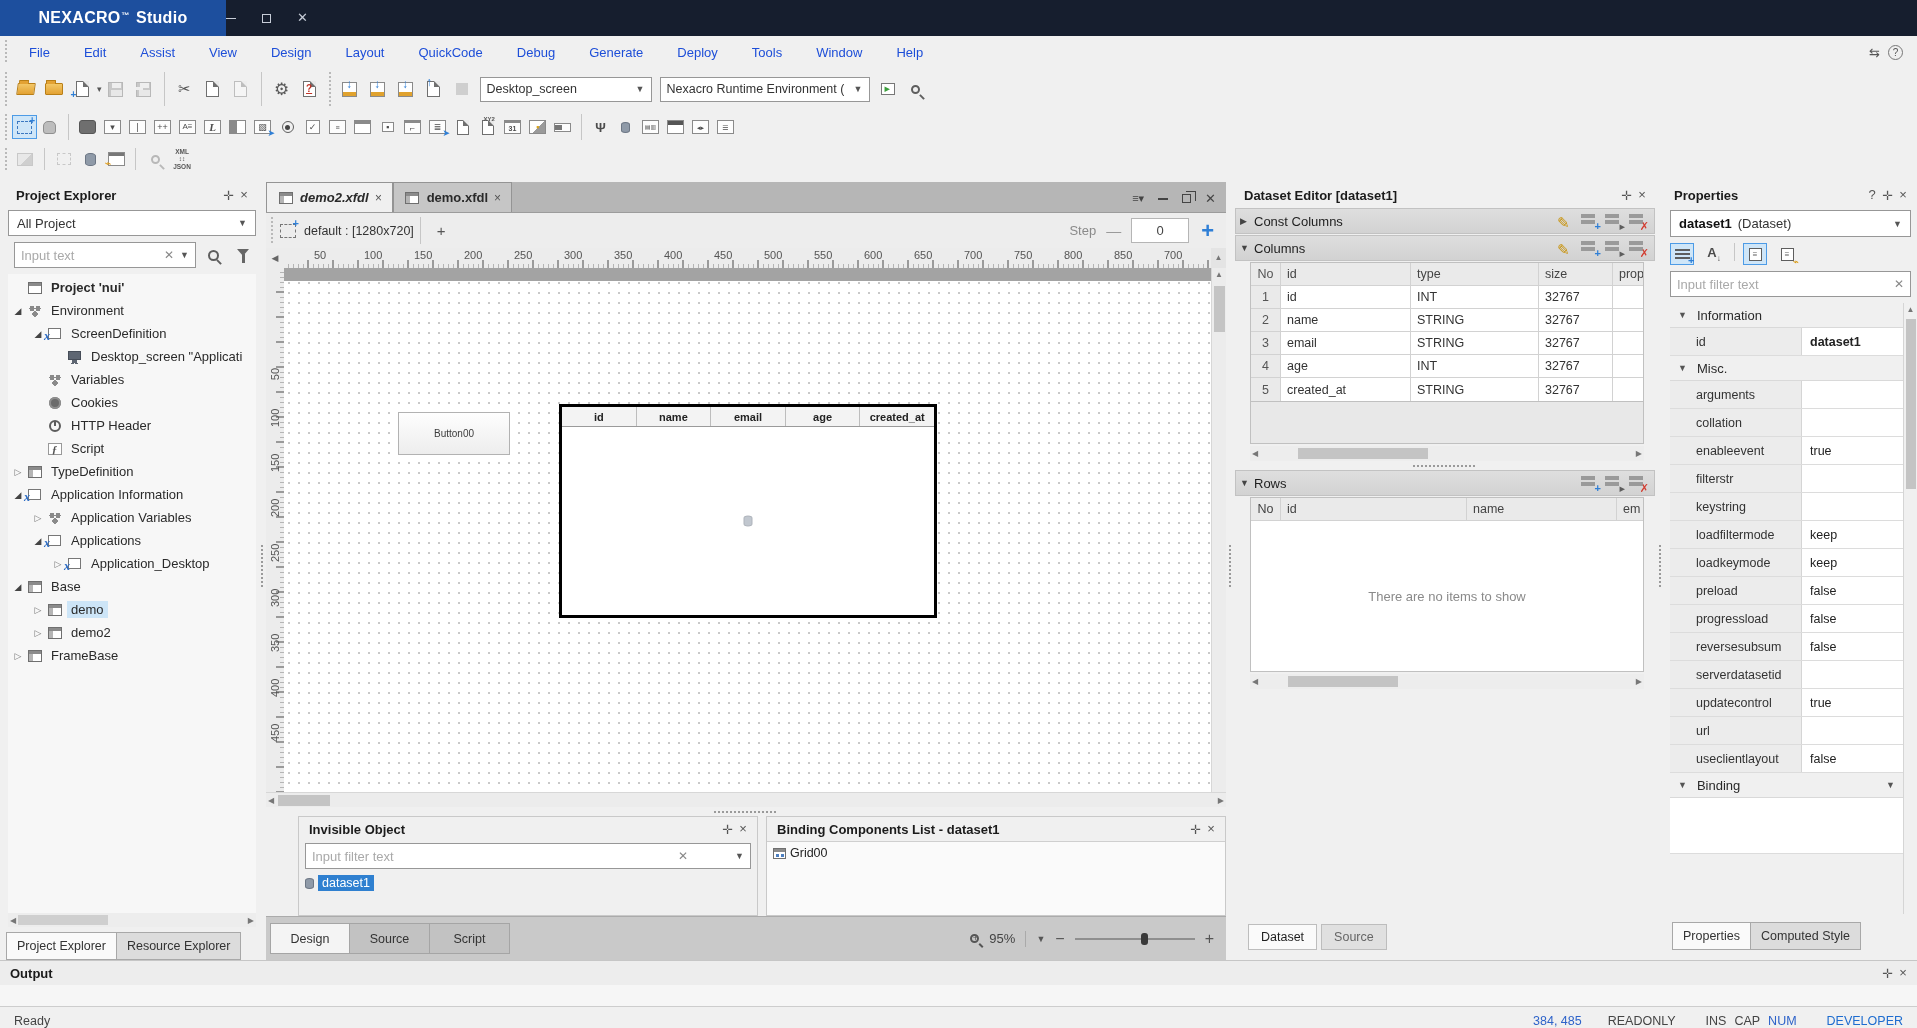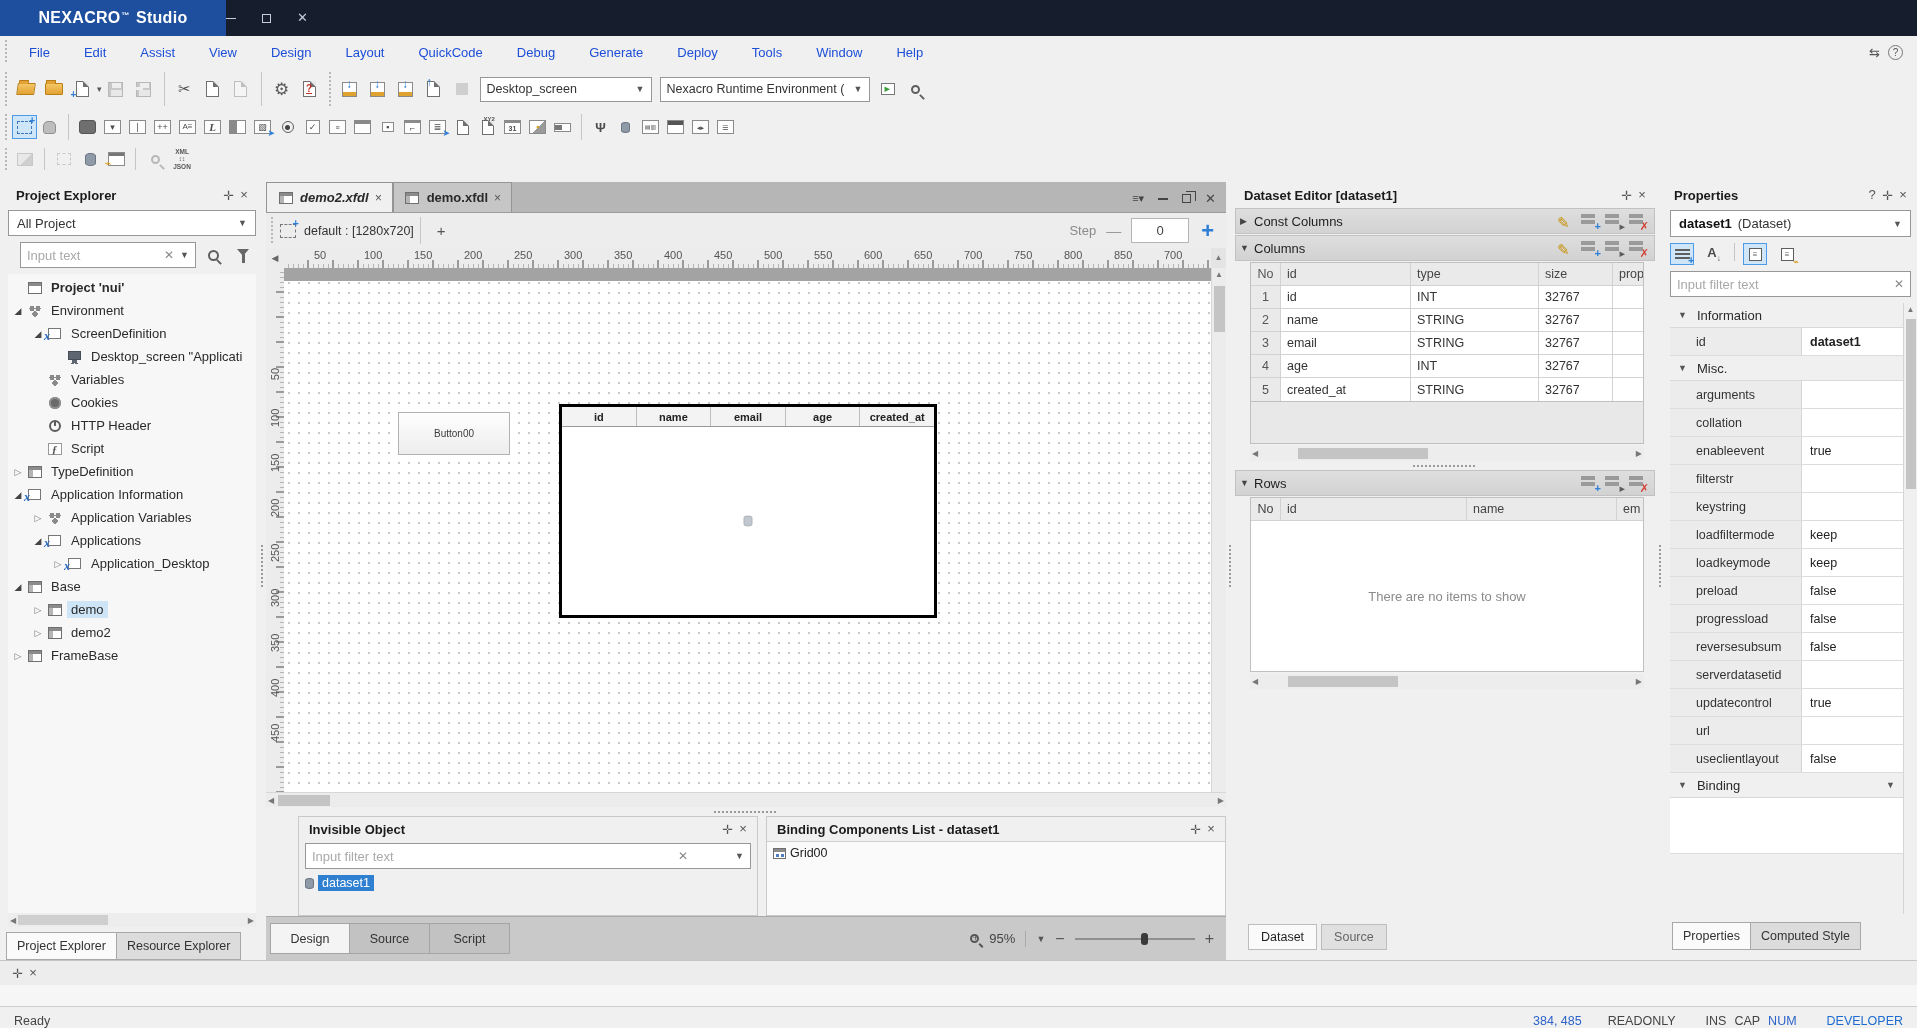--- a/index.html
+++ b/index.html
@@ -88,21 +88,21 @@
   .panel { background:#f0f0f0; display:flex; flex-direction:column; }
   .phdr { height:26px; display:flex; align-items:center; padding:0 6px 0 10px; }
   .phdr .ttl { font-weight:bold; font-size:13px; color:#1b1b1b; flex:1; }
   .pin { color:#555; font-size:13px; width:15px; text-align:center; }
 
   
   .left-wrap { width:258px; padding:8px 0 0 6px; display:flex; flex-direction:column; }
   .pexp { flex:1; display:flex; flex-direction:column; }
   .combo { height:26px; border:1px solid #979797; background:#fff; display:flex; align-items:center; padding:0 8px; color:#333; margin:2px 2px 6px 2px; }
   .combo .cbx { margin-left:auto; font-size:9px; color:#555; }
-  .searchrow { display:flex; align-items:center; margin:0 2px 4px 14px; gap:4px; }
+  .searchrow { display:flex; align-items:center; margin:0 2px 4px 8px; gap:4px; }
   .sinput { flex:1; height:26px; border:1px solid #979797; background:#fff; display:flex; align-items:center; padding:0 6px; }
   .sinput .ph { color:#a9a9a9; flex:1; }
   .sinput .x { color:#888; font-size:12px; margin-right:6px; }
   .sinput .cbx { font-size:9px; color:#555; }
   .iconbtn { width:26px; height:26px; display:flex; align-items:center; justify-content:center; }
   .i-funnel { width:0; height:0; border:6px solid transparent; border-top:7px solid #666; position:relative; }
   .i-funnel::after { content:""; position:absolute; left:-1.5px; top:-2px; width:3px; height:9px; background:#666; }
   .tree { flex:1; background:#f7f7f7; margin:2px 2px 0 2px; overflow:hidden; padding-top:2px; }
   .titem { height:23px; display:flex; align-items:center; font-size:13px; color:#2a2a2a; }
   .titem .exp { width:16px; text-align:center; font-size:9px; color:#444; }
@@ -1124,20 +1124,21 @@
     </div>
     <div class="btabs ptabs">
       <div class="btab on">Properties</div>
       <div class="btab">Computed Style</div>
     </div>
   </div>
 </div>
 
 <div class="output">
   <div class="phdr">
+    <span class="ttl">Output</span>
     <span class="pin">✛</span>
     <span class="hdr-btn">×</span>
   </div>
 </div>
 
 <div class="statusbar">
   <span>Ready</span>
   <div class="right">
     <span class="st blue">384, 485</span>
     <span class="st">READONLY</span>

